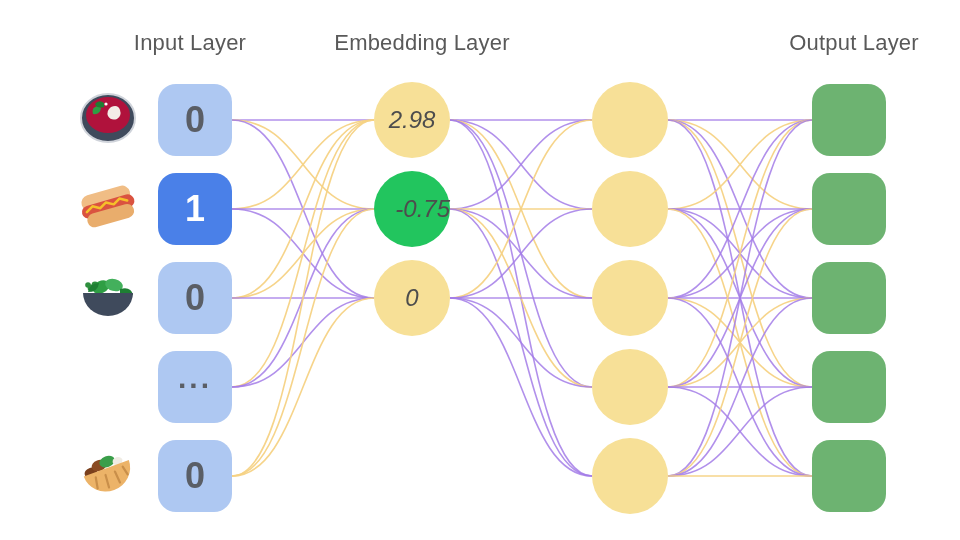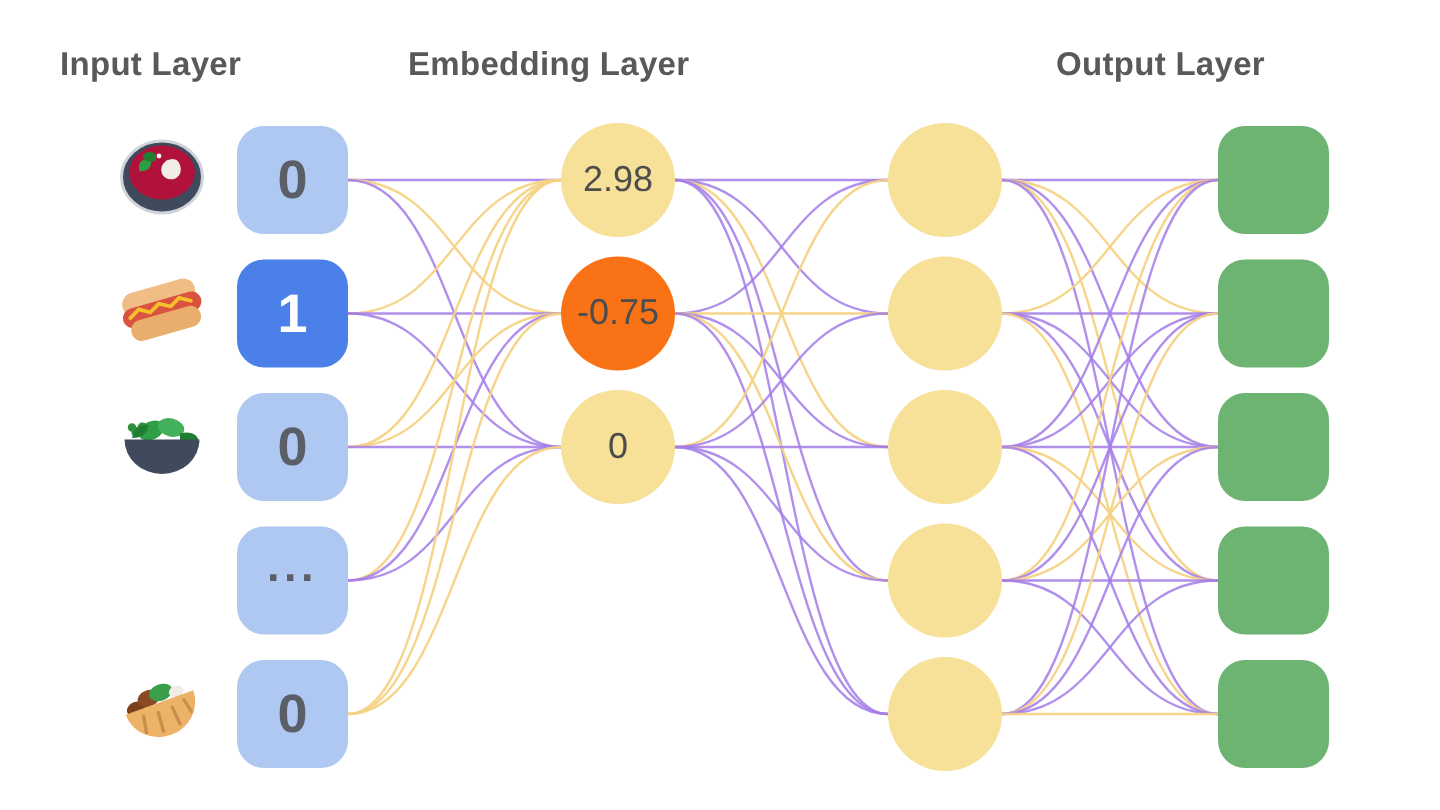--- a/index.html
+++ b/index.html
@@ -1,36 +1,36 @@
 <!DOCTYPE html>
 <html><head>
 <meta charset="utf-8">
 <style>
   html,body{margin:0;padding:0;background:#ffffff;}
   .stage{
     position:relative;width:960px;height:540px;background:#ffffff;
     font-family:"Liberation Sans",sans-serif;overflow:hidden;
   }
   .layer-title{
-    position:absolute;top:30px;width:300px;text-align:left;
-    font-size:22px;font-weight:bold;color:#595959;letter-spacing:.2px;
+    position:absolute;top:30px;width:300px;text-align:center;
+    font-size:22px;font-weight:normal;color:#595959;letter-spacing:.2px;
   }
   #edges{position:absolute;left:0;top:0;width:960px;height:540px;}
   .node-label{pointer-events:none;}
   .box{
     position:absolute;width:74px;height:72px;border-radius:18px;
     display:flex;align-items:center;justify-content:center;
     font-size:36px;font-weight:bold;color:#5a5e66;
   }
   .box.active{color:#ffffff;}
   .box .ellipsis{font-size:30px;letter-spacing:3px;transform:translateY(-9px);}
   .circle{
     position:absolute;width:76px;height:76px;border-radius:50%;
     display:flex;align-items:center;justify-content:center;
-    font-size:24px;font-weight:400;color:#4d4d4d;
+    font-size:24px;font-weight:400;color:#4d4d4d;font-style:italic;
   }
   .outbox{position:absolute;width:74px;height:72px;border-radius:18px;}
   .food-icon{position:absolute;width:60px;height:60px;}
   .food-icon svg{width:100%;height:100%;display:block;}
 </style>
 </head>
 <body>
 
 <div class="stage">
   <div class="layer-title" style="left:40px">Input Layer</div>
@@ -151,21 +151,21 @@
     <path d="M17 30 l-2 11 M27 31 l-1 13 M37 31 l1 12 M46 29 l2 9" stroke="#c98f4a" stroke-width="2.2" stroke-linecap="round" fill="none"></path>
   </g>
         </svg>
       </span>
       <div class="box" style="left: 158px; top: 440px; background: rgb(174, 200, 242); color: rgb(90, 94, 102);">
         <span class="node-label">0</span>
       </div>
       <div class="circle" style="left: 374px; top: 82px; background: rgb(247, 224, 151); color: rgb(77, 77, 77);">
         <span class="node-label">2.98</span>
       </div>
-      <div class="circle" style="left: 374px; top: 171px; background: #f97316; color: rgb(77, 77, 77);">
+      <div class="circle" style="left: 374px; top: 171px; background: #22c55e; color: rgb(77, 77, 77); justify-content: flex-end;">
         <span class="node-label">-0.75</span>
       </div>
       <div class="circle" style="left: 374px; top: 260px; background: rgb(247, 224, 151); color: rgb(77, 77, 77);">
         <span class="node-label">0</span>
       </div>
       <div class="circle" style="left: 592px; top: 82px; background: rgb(247, 224, 151);"></div>
       <div class="circle" style="left: 592px; top: 171px; background: rgb(247, 224, 151);"></div>
       <div class="circle" style="left: 592px; top: 260px; background: rgb(247, 224, 151);"></div>
       <div class="circle" style="left: 592px; top: 349px; background: rgb(247, 224, 151);"></div>
       <div class="circle" style="left: 592px; top: 438px; background: rgb(247, 224, 151);"></div>

